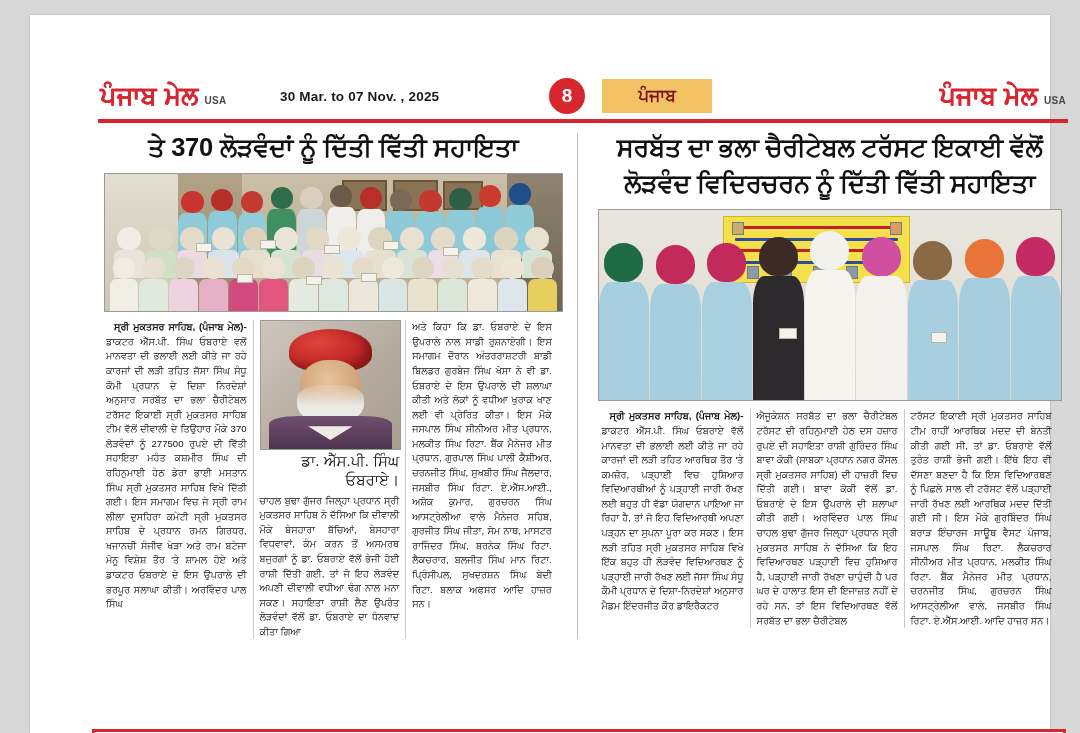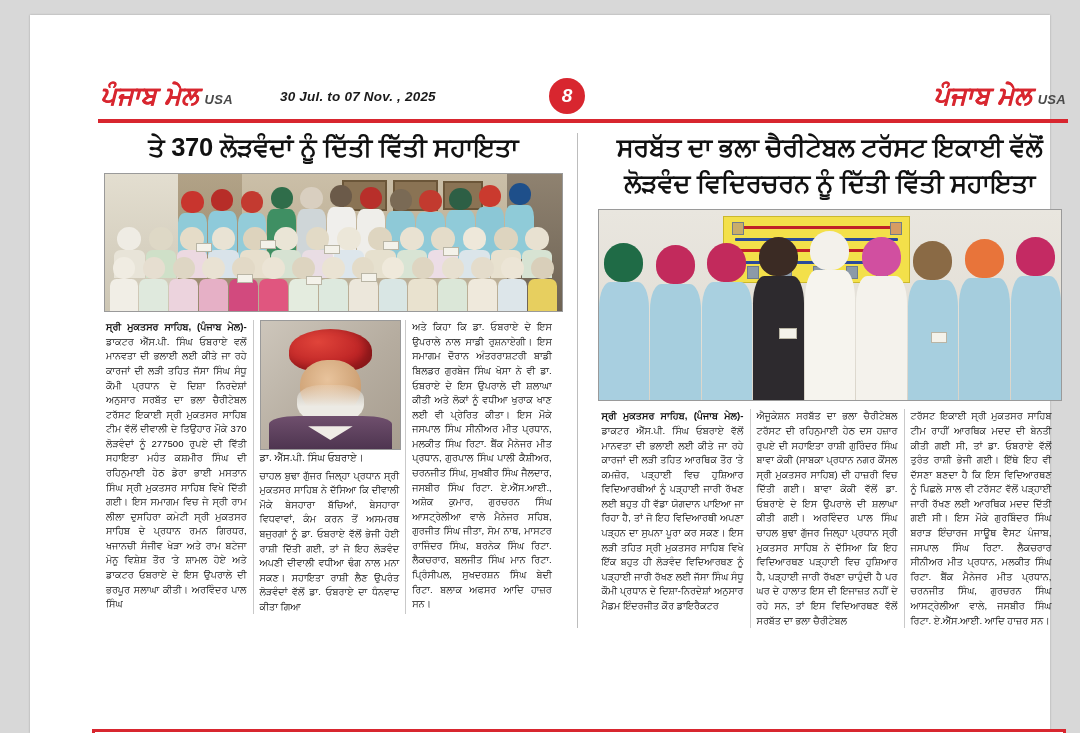--- a/index.html
+++ b/index.html
@@ -24,42 +24,41 @@
   .paper-inner {
     position: absolute;
     left: 60px; top: 62px;
     width: 980px; height: 671px;
   }
 
   
   .masthead {
     position: relative;
     height: 46px;
-    font-style: italic;
   }
   .logo-left {
     position: absolute; left: 10px; top: 6px;
     display: flex; align-items: baseline; gap: 6px;
   }
   .logo-right {
     position: absolute; right: 4px; top: 6px;
     display: flex; align-items: baseline; gap: 6px;
   }
   .logo-word {
     color: #d8262f;
     font-weight: bold;
     font-size: 25px;
     letter-spacing: .5px;
     line-height: 1;
     text-shadow: .5px 0 0 #d8262f;
   }
   .logo-usa {
     color: #4a4a4a;
     font-weight: bold;
-    font-size: 13px;
+    font-size: 10px;
     letter-spacing: .3px;
   }
   .issue-date {
     position: absolute;
     left: 190px; top: 12px;
     font-size: 13.5px;
     font-weight: bold;
     color: #1a1a1a;
     letter-spacing: .2px;
   }
@@ -176,23 +175,23 @@
   .ph-banner .thumb {
     position: absolute; width: 10px; height: 11px;
     background: #8c9aa8; border: 1px solid #6f7d8b;
   }
   .ph-wall {
     position: absolute; inset: 0;
     background: linear-gradient(180deg,#e9e6df 0%, #e2ded5 70%, #d9d4c9 100%);
   }
 
   .caption {
-    font-size: 10px;
+    font-size: 15px;
     color: #111;
-    text-align: left;
+    text-align: right;
     line-height: 1.25;
     margin: 2px 0 4px 0;
   }
 
   .cols {
     display: flex;
     gap: 0;
   }
   .col {
     position: relative;
@@ -205,20 +204,21 @@
     padding: 0 6px;
     box-sizing: border-box;
   }
   .article.left  .col { width: 152.6px; }
   .article.right .col { width: 154px; }
   .col + .col { border-left: 1px solid #c9c9c9; }
 
   .lead { }
   .lead .dateline {
     font-weight: bold;
+    margin-left: 8px;
   }
 
   
   .portrait-wrap { margin: 0 0 3px 0; }
   .portrait {
     position: relative;
     width: 100%;
     height: 128px;
     border: 1px solid #9a9a9a;
     overflow: hidden;
@@ -277,24 +277,25 @@
 <div id="page">
   <div class="sheet">
     <div class="paper-inner">
 
       <div class="masthead">
         <div class="logo-left">
           <span class="logo-word">ਪੰਜਾਬ ਮੇਲ</span>
           <span class="logo-usa">USA</span>
         </div>
 
-        <div class="issue-date">30 Jul. to 07 Nov. , 2025</div>
+        <div class="issue-date">30 Mar. to 07 Nov. , 2025</div>
 
         <div class="page-badge">8</div>
 
+        <div class="section-tab">ਪੰਜਾਬ</div>
 
         <div class="logo-right">
           <span class="logo-word">ਪੰਜਾਬ ਮੇਲ</span>
           <span class="logo-usa">USA</span>
         </div>
 
         <div class="masthead-rule"></div>
       </div>
 
       <div class="articles">

